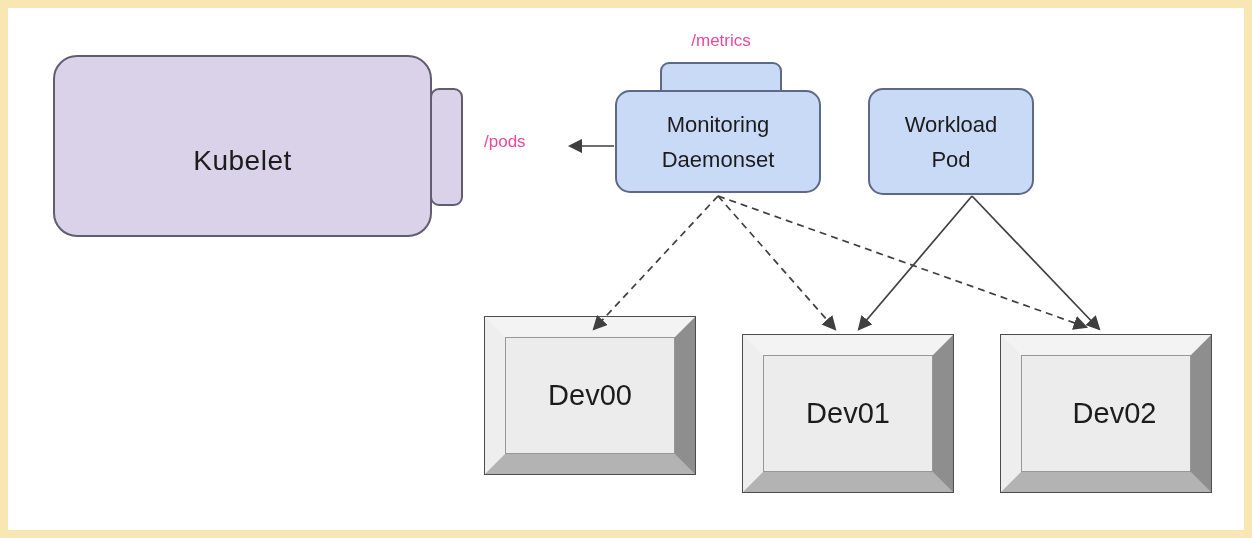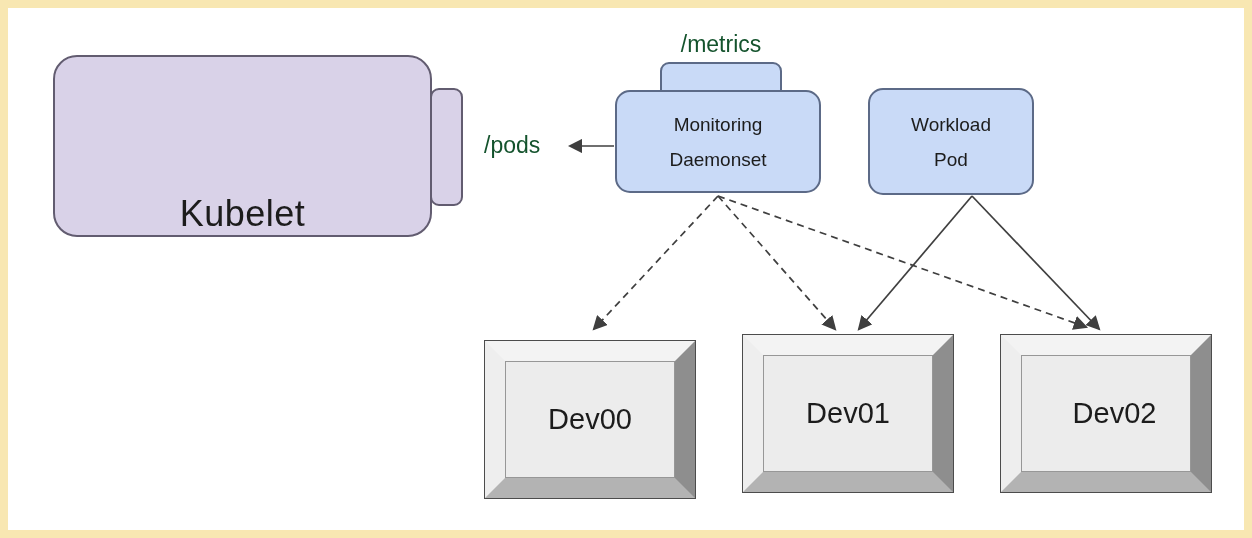--- a/index.html
+++ b/index.html
@@ -22,52 +22,52 @@
   .shape{position:absolute;box-sizing:border-box;}
   
   .purple{
     background:#d9d2e8;
     border:2px solid #625c70;
   }
   .kubelet-main{
     left:53px;top:55px;width:379px;height:182px;
     border-radius:24px;
     z-index:2;
-    display:flex;justify-content:center;align-items:flex-end;
+    display:flex;justify-content:center;align-items:center;
     padding-top:30px;
-    font-size:36px;letter-spacing:0.5px;
+    font-size:28px;letter-spacing:0.5px;
   }
   .kubelet-tab{
     left:430px;top:88px;width:33px;height:118px;
     border-radius:9px;
     z-index:1;
   }
   
   .blue{
     background:#c9daf7;
     border:2px solid #5c6a87;
   }
   .rounded-box{
     border-radius:15px;
     z-index:2;
     display:flex;flex-direction:column;justify-content:center;align-items:center;
-    font-size:19px;line-height:35px;
+    font-size:22px;line-height:35px;
   }
   .monitoring-box{left:615px;top:90px;width:206px;height:103px;}
   .workload-box{left:868px;top:88px;width:166px;height:107px;}
   .metrics-tab{
     left:660px;top:62px;width:122px;height:58px;
     border-radius:9px;
     z-index:1;
   }
   
   .endpoint-label{
     position:absolute;
-    font-size:23px;
-    color:#14532d;
+    font-size:17px;
+    color:#ec4899;
     z-index:4;
     white-space:nowrap;
   }
   .metrics-label{left:660px;top:31px;width:122px;text-align:center;}
   .pods-label{left:484px;top:132px;text-align:right;}
   
   .dev{
     position:absolute;
     width:210px;height:157px;
     box-sizing:border-box;
@@ -77,21 +77,21 @@
     border-left-color:#eeeeee;
     border-right-color:#8e8e8e;
     border-bottom-color:#b3b3b3;
     background:#ececec;
     outline:1px solid #4c4c4c;
     box-shadow:inset 0 0 0 1px #979797;
     display:flex;justify-content:center;align-items:center;
     font-size:29px;
     z-index:2;
   }
-  .dev-0{left:485px;top:341px;}
+  .dev-0{left:485px;top:317px;}
   .dev-1{left:743px;top:335px;text-align:right;}
   .dev-2{left:1001px;top:335px;padding-left:17px;}
   
   svg.arrows{
     position:absolute;left:0;top:0;width:1252px;height:538px;
     z-index:3;
     pointer-events:none;
   }
   svg.arrows line{stroke:#3f3f3f;stroke-width:1.7;}
   svg.arrows line.dashed{stroke-dasharray:7 5;}

